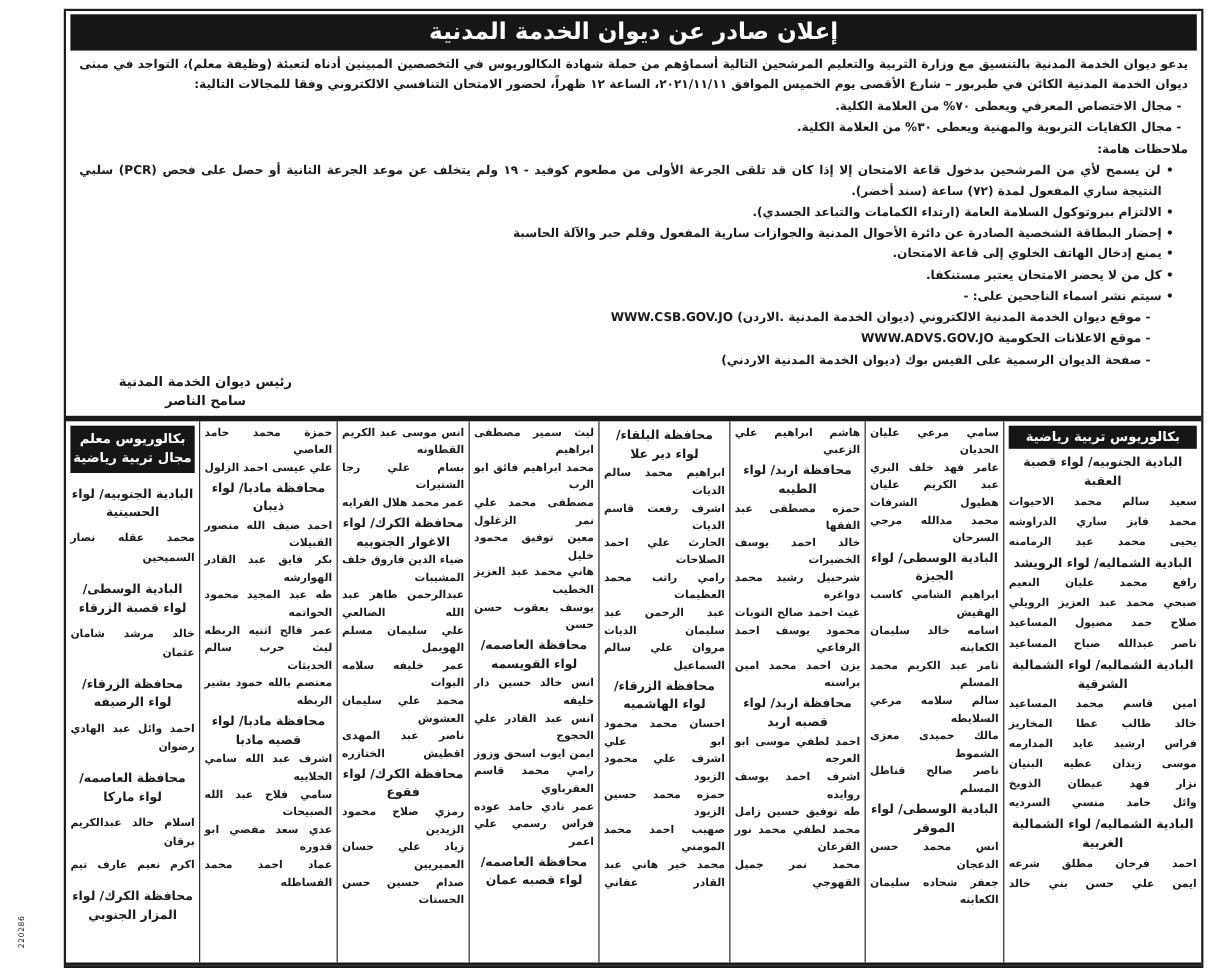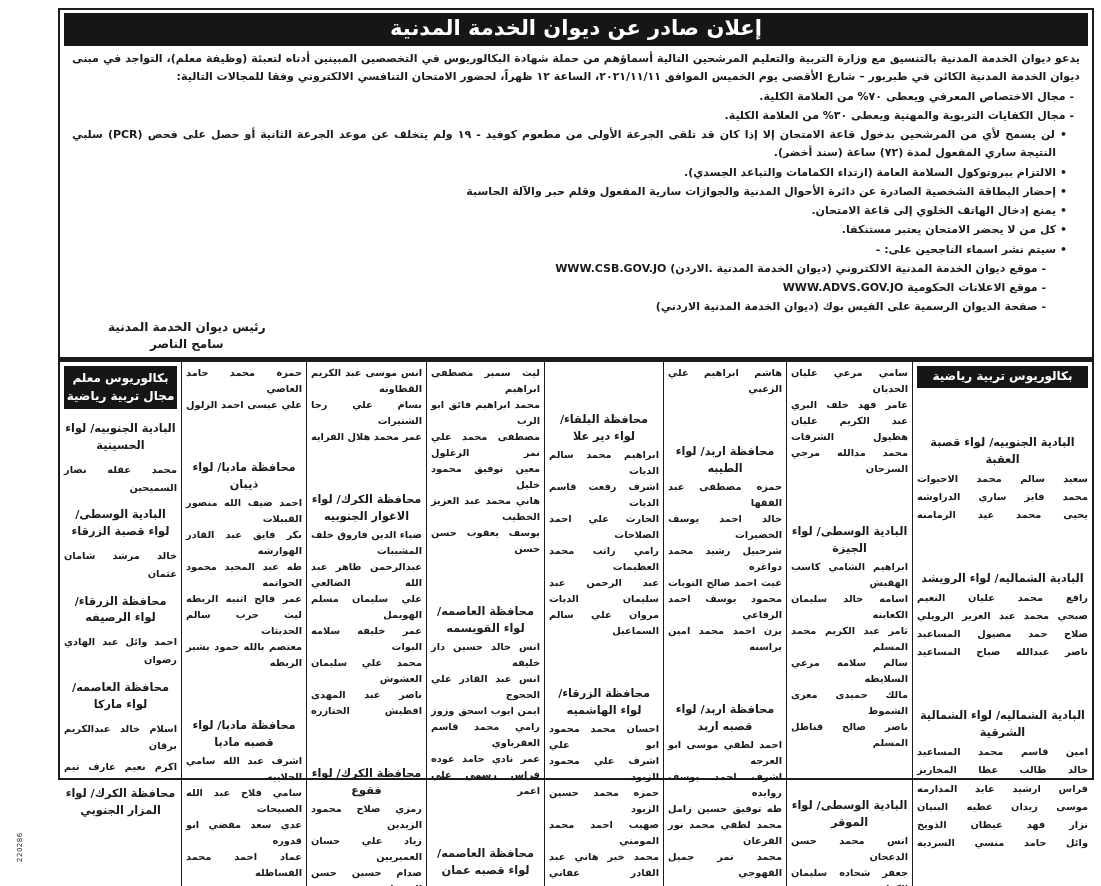--- a/index.html
+++ b/index.html
@@ -5,21 +5,21 @@
   :root{
     --ink:#1b1b1b; --title_bg:#161616; --title_fg:#ffffff; --page_bg:#ffffff;
   }
   *{box-sizing:border-box;}
   html,body{margin:0;padding:0;}
   body{
     width:1101px;height:886px;position:relative;background:var(--page_bg);
     font-family:"DejaVu Sans",sans-serif;color:var(--ink);overflow:hidden;
   }
   .page{
-    position:absolute;top:8px;left:58px;width:1036px;height:772px;
+    position:absolute;top:8px;left:58px;width:1036px;height:872px;
     border:2px solid var(--ink);display:flex;flex-direction:column;background:var(--page_bg);
   }
   .title-bar{
     margin:3px 4px 2px 4px;background:var(--title_bg);color:var(--title_fg);
     text-align:center;font-weight:bold;font-size:21px;padding:3px 0 5px;line-height:1.2;
   }
   .textblock{padding:2px 12px 0 12px;font-weight:bold;font-size:11px;line-height:1.66;}
   .intro{text-align:justify;}
   .score-line{padding-right:6px;margin-top:1px;}
   .notes-heading{margin-top:2px;}
@@ -41,21 +41,21 @@
   .col:nth-child(4){width:119px;}
   .col:nth-child(5){width:118px;}
   .col:nth-child(6){width:120px;}
   .col:nth-child(7){width:125px;}
   .col:nth-child(8){width:121px;}
   .degree{
     background:var(--title_bg);color:var(--title_fg);text-align:center;
     font-weight:bold;font-size:12px;line-height:1.45;padding:2px 15px;margin:1px 0 3px;
   }
   .region{
-    font-weight:bold;text-align:center;font-size:11.3px;line-height:1.5;padding:2px 0 1px;margin-top:45px;
+    font-weight:bold;text-align:center;font-size:11.3px;line-height:1.5;padding:2px 0 1px;
   }
   .name{
     font-weight:bold;font-size:9.8px;line-height:1.63;
     text-align:justify;text-align-last:justify;
   }
   .col:nth-child(1) .name{line-height:1.85;}
   .col:nth-child(8) .degree{margin-bottom:10px;padding:4px 2px;}
   .col:nth-child(8) .region{margin:9px 0 5px;}
   .col:nth-child(8) .name{margin:3px 0;line-height:1.8;}
   .footer-code{
@@ -68,20 +68,21 @@
 
 <div class="page">
   <div class="title-bar">إعلان صادر عن ديوان الخدمة المدنية</div>
 
   <div class="textblock">
     <div class="intro">يدعو ديوان الخدمة المدنية بالتنسيق مع وزارة التربية والتعليم المرشحين التالية أسماؤهم من حملة شهادة البكالوريوس في التخصصين المبينين أدناه لتعبئة (وظيفة معلم)، التواجد في مبنى ديوان الخدمة المدنية الكائن في طبربور – شارع الأقصى يوم الخميس الموافق ٢٠٢١/١١/١١، الساعة ١٢ ظهراً، لحضور الامتحان التنافسي الالكتروني وفقا للمجالات التالية:</div>
     <div>
       <div class="score-line">- مجال الاختصاص المعرفي ويعطى ٧٠% من العلامة الكلية.</div>
       <div class="score-line">- مجال الكفايات التربوية والمهنية ويعطى ٣٠% من العلامة الكلية.</div>
     </div>
+    <div class="notes-heading">ملاحظات هامة:</div>
     <div>
         <div class="bullet">• لن يسمح لأي من المرشحين بدخول قاعة الامتحان إلا إذا كان قد تلقى الجرعة الأولى من مطعوم كوفيد - ١٩ ولم يتخلف عن موعد الجرعة الثانية أو حصل على فحص (PCR) سلبي النتيجة ساري المفعول لمدة (٧٢) ساعة (سند أخضر).</div>
         <div class="bullet">• الالتزام ببروتوكول السلامة العامة (ارتداء الكمامات والتباعد الجسدي).</div>
         <div class="bullet">• إحضار البطاقة الشخصية الصادرة عن دائرة الأحوال المدنية والجوازات سارية المفعول وقلم حبر والآلة الحاسبة</div>
         <div class="bullet">• يمنع إدخال الهاتف الخلوي إلى قاعة الامتحان.</div>
         <div class="bullet">• كل من لا يحضر الامتحان يعتبر مستنكفا.</div>
         <div class="bullet">• سيتم نشر اسماء الناجحين على: -</div>
       </div>
     <div>
         <div class="site-line">- موقع ديوان الخدمة المدنية الالكتروني (ديوان الخدمة المدنية .الاردن) WWW.CSB.GOV.JO</div>

